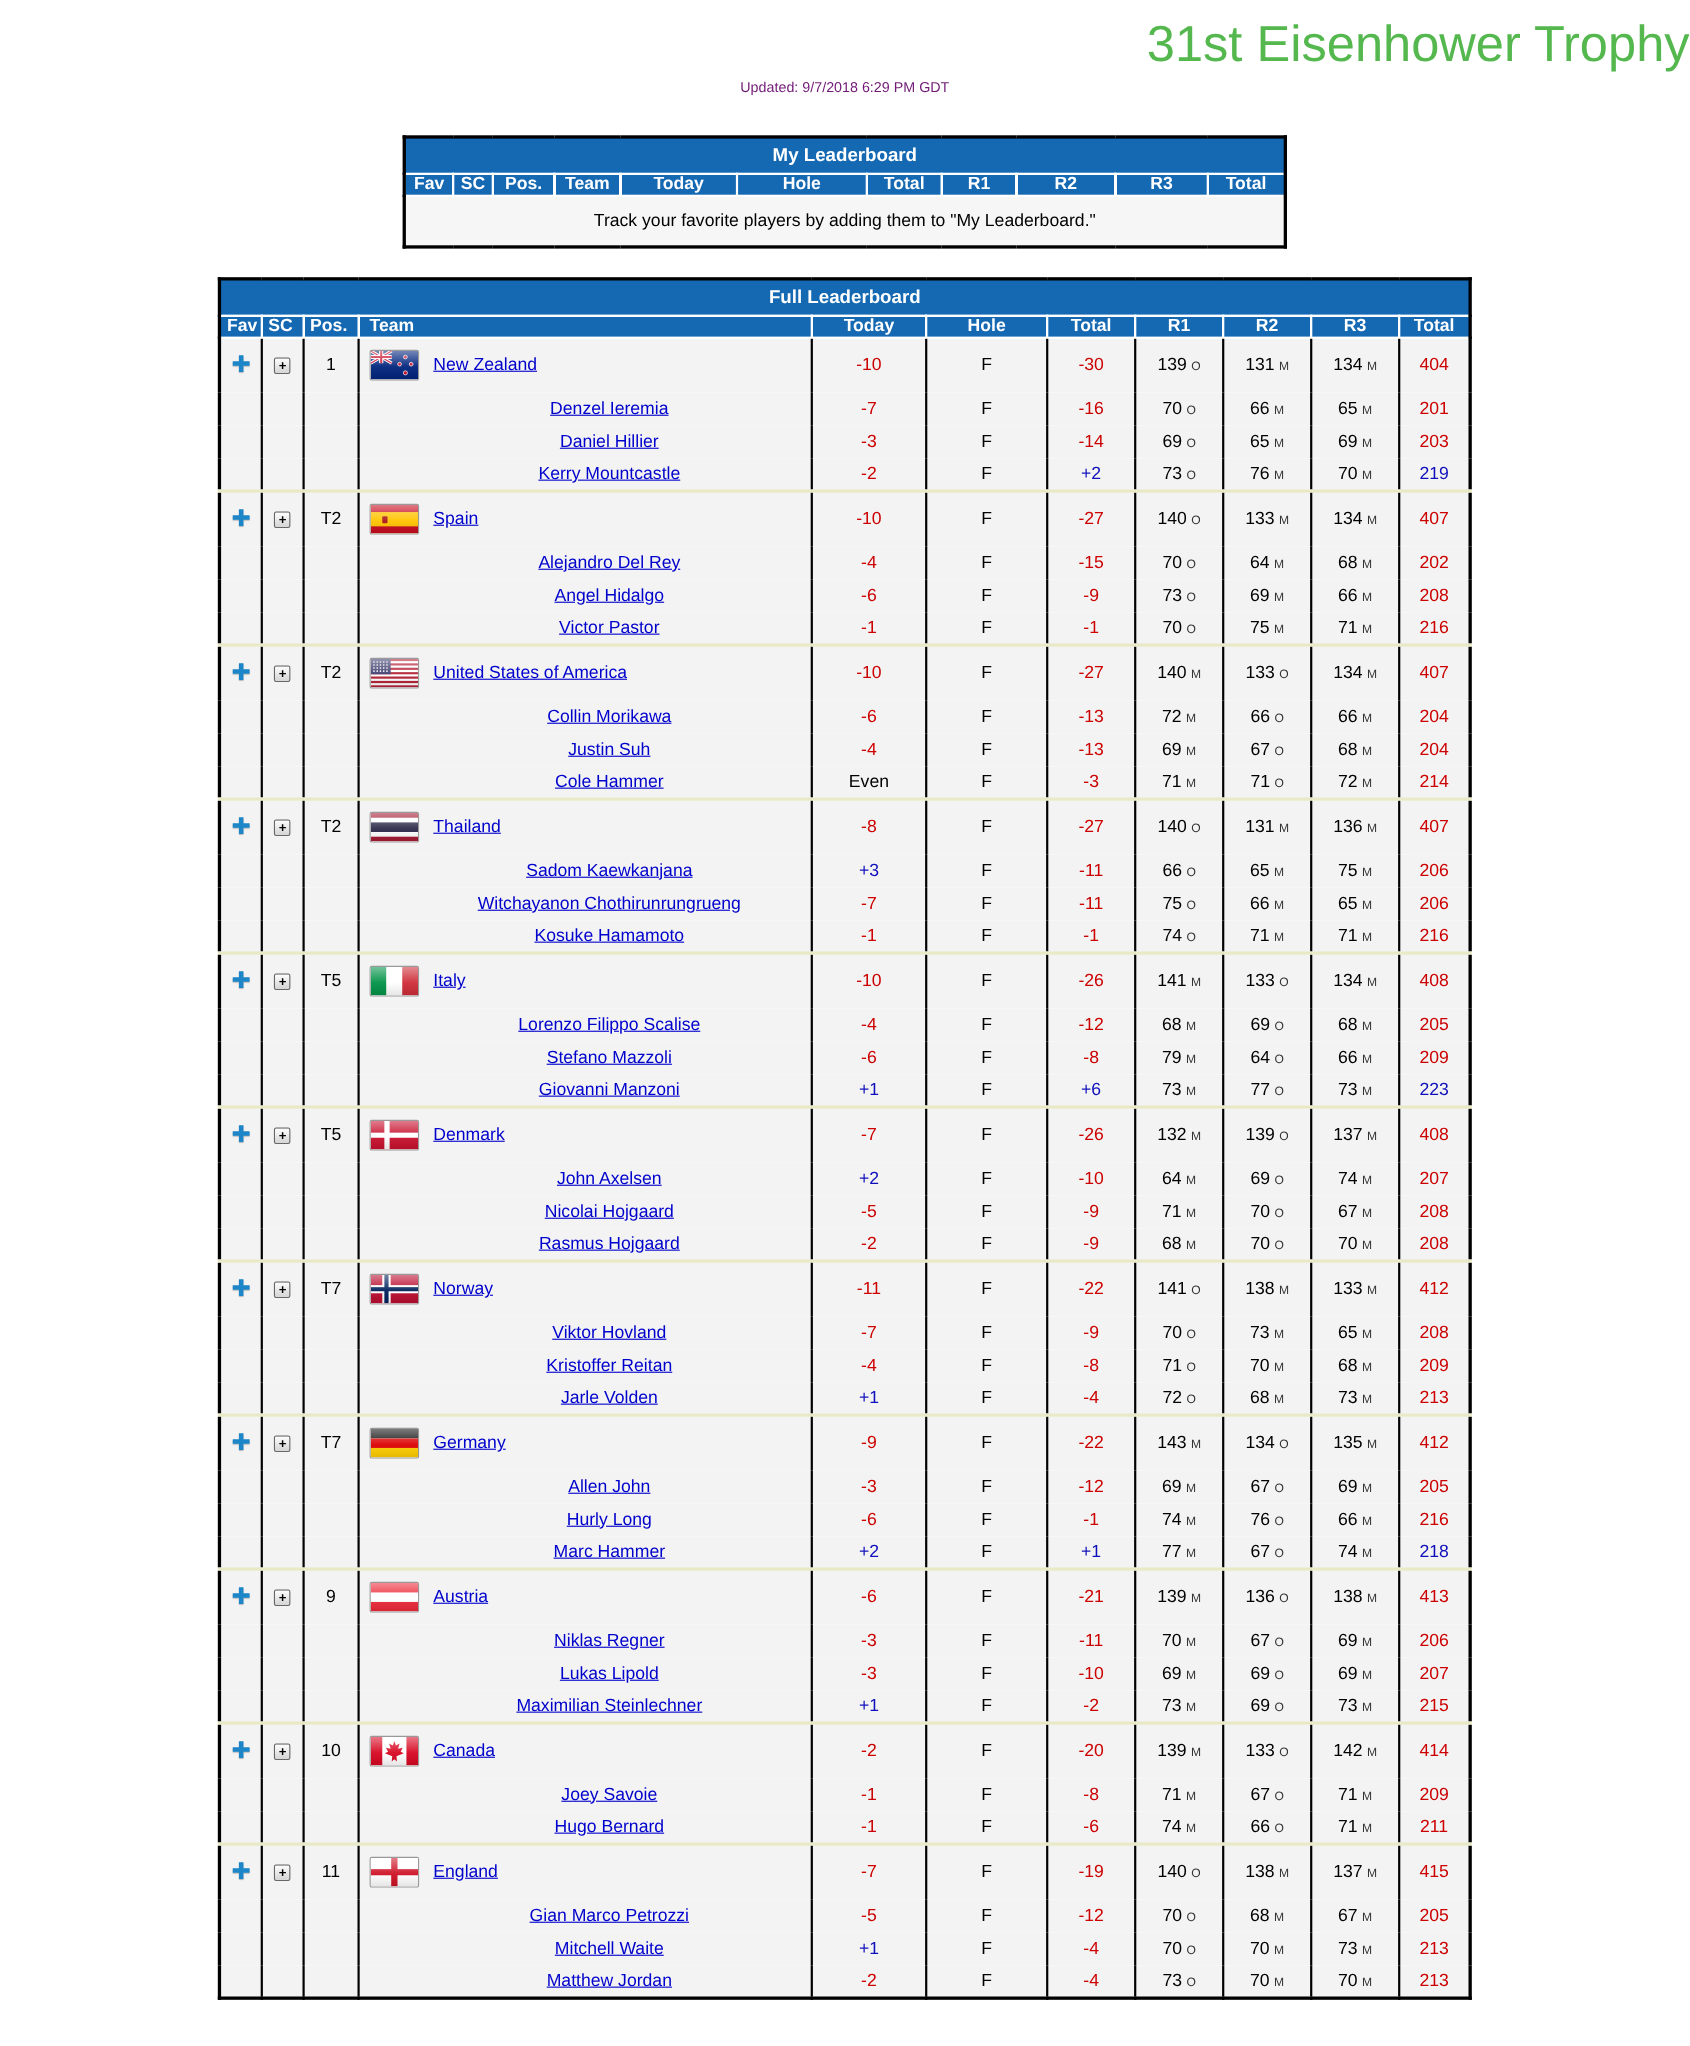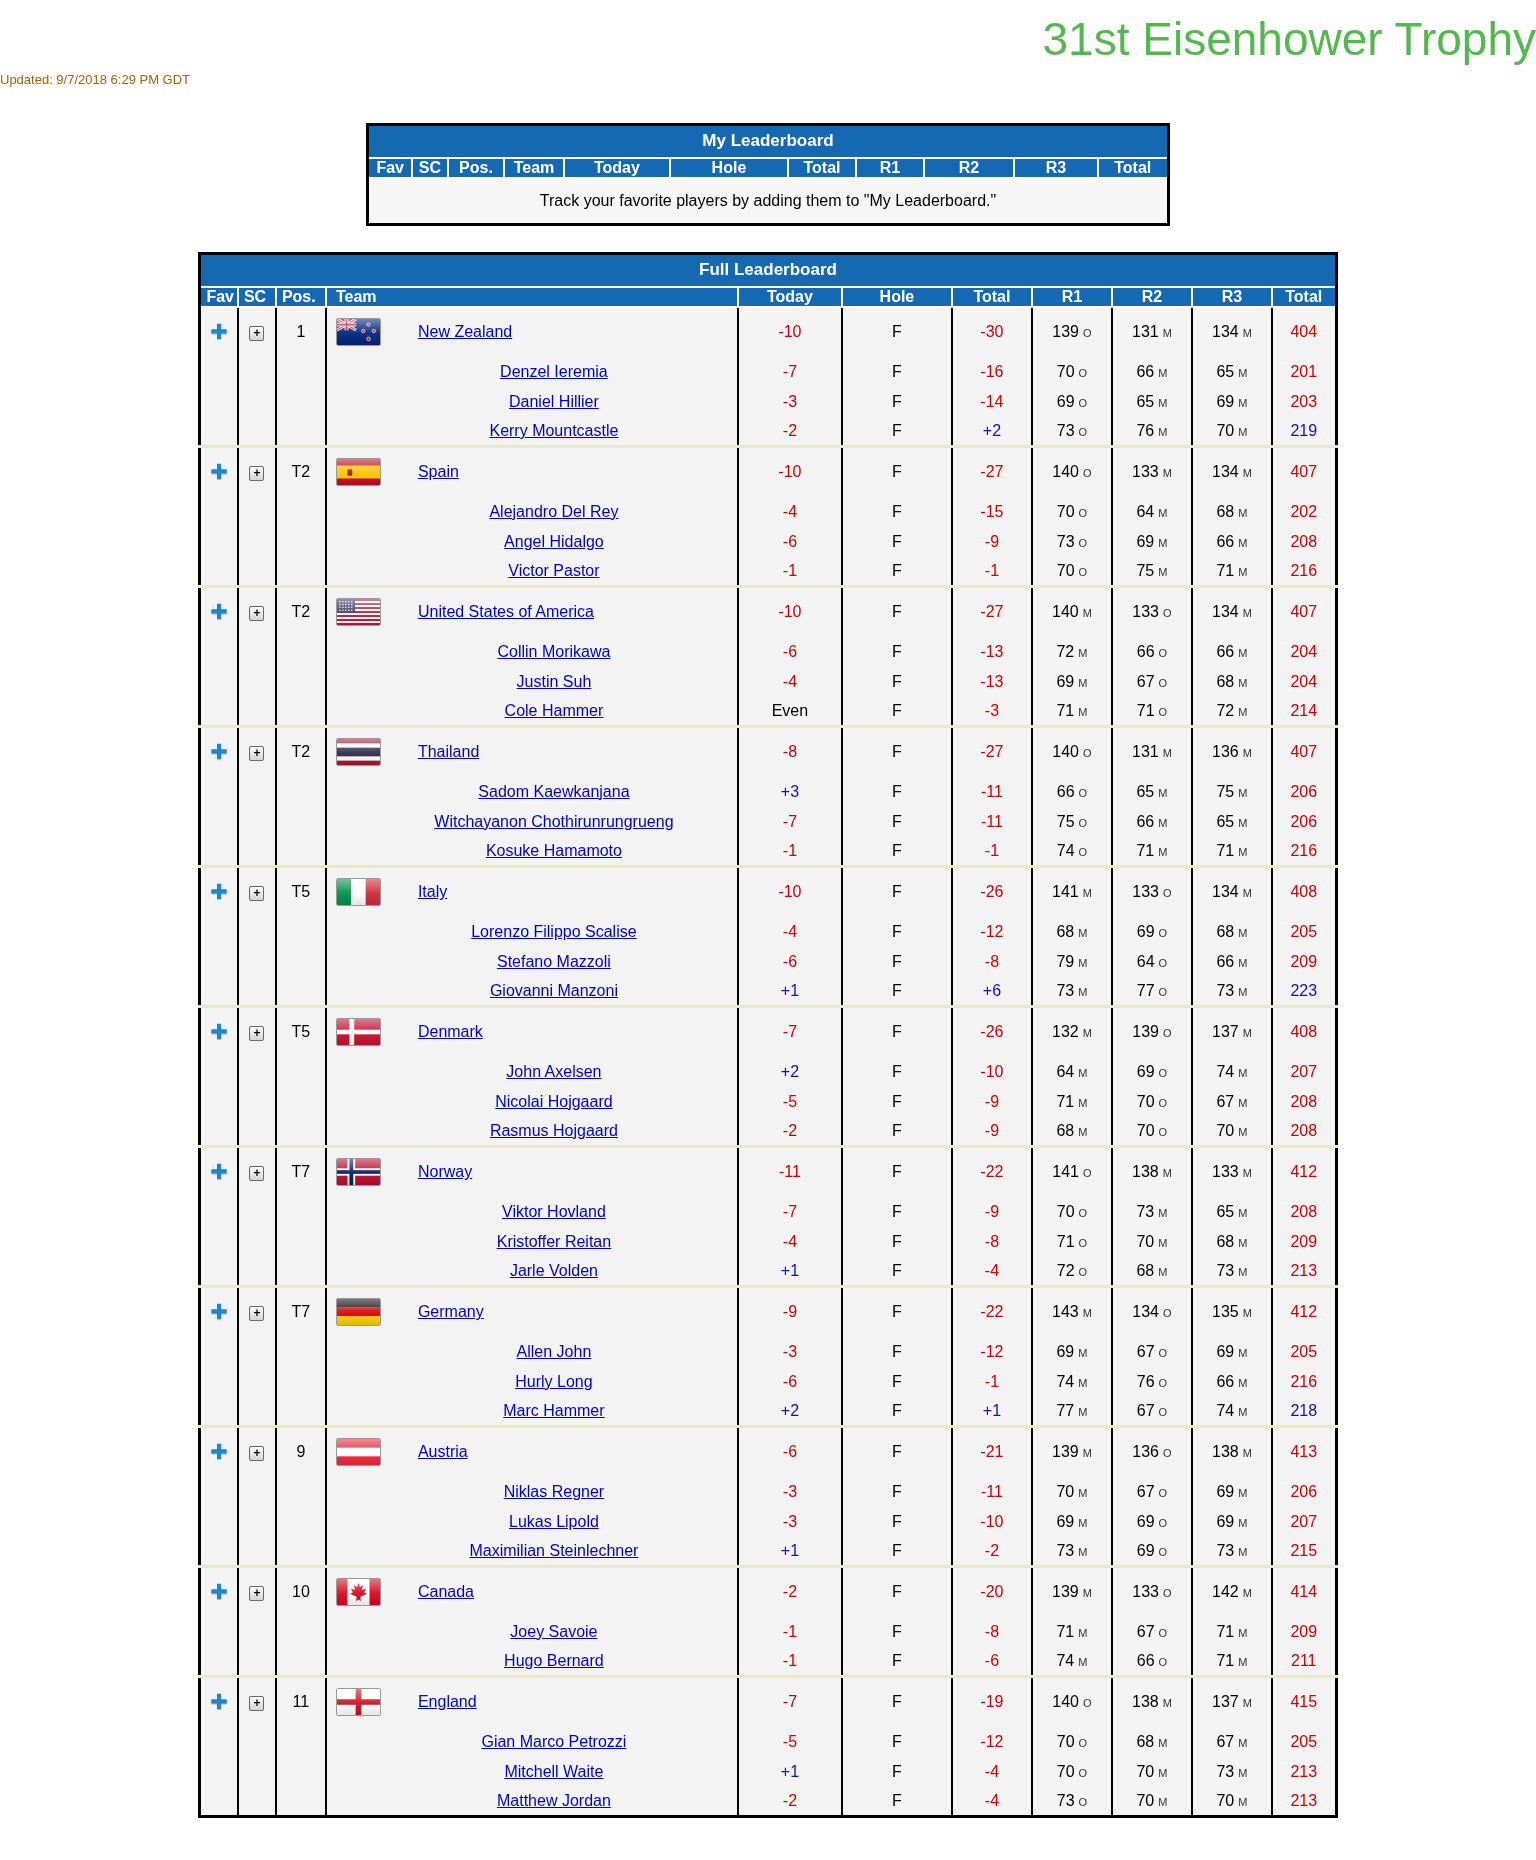--- a/index.html
+++ b/index.html
@@ -15,21 +15,21 @@
   html,body{margin:0;padding:0;}
   body{
     width:1536px;height:1860px;overflow:hidden;background:#fff;
     font-family:"Liberation Sans", sans-serif;color:#000;
   }
   .page-title{
     color:var(--green);text-align:right;font-size:46px;font-weight:normal;
     margin:12px 0 6px;
   }
   .updated{
-    color:#a16207;font-size:13px;margin:0 0 36px;
+    text-align:center;color:#701a75;font-size:13px;margin:0 0 36px;
   }
   table.lb{
     border-collapse:collapse;table-layout:fixed;border:3px solid #000;
   }
   table.my-lb{width:800px;margin:0 auto;}
   table.full-lb{width:1136px;margin:26px auto 0;}
   th.lb-title{
     background:var(--blue);color:#fff;font-size:17px;font-weight:bold;
     text-align:center;height:33px;border:2px solid #fff;padding:0;
   }
@@ -46,21 +46,21 @@
   .full-lb tbody td{
     background:var(--rowbg);border-left:2px solid #000;border-right:2px solid #000;
     font-size:16px;text-align:center;vertical-align:middle;padding:0;
     overflow:hidden;white-space:nowrap;
   }
   tr.team-row td{height:50px;}
   tr.player-row td{height:30px;}
   tbody.group.sep tr.team-row td{border-top:3px solid var(--sep);}
   td.team-cell{text-align:left;}
   .team-wrap{display:flex;align-items:center;gap:13px;padding-left:9px;}
-  a.lb-link{color:var(--link);text-decoration:underline;font-size:16px;margin-left:24px;}
+  a.lb-link{color:var(--link);text-decoration:underline;font-size:16px;}
   .player-row a.lb-link{margin-left:44px;}
   .flag{
     position:relative;width:45px;height:28px;display:inline-block;
     border:1px solid #999;border-radius:2px;overflow:hidden;flex:0 0 auto;background:#fff;
   }
   .flag svg{display:block;width:100%;height:100%;}
   .flag::after{
     content:"";position:absolute;inset:0;
     background:linear-gradient(180deg,rgba(255,255,255,.45),rgba(255,255,255,.06) 55%,rgba(0,0,0,.10));
   }

